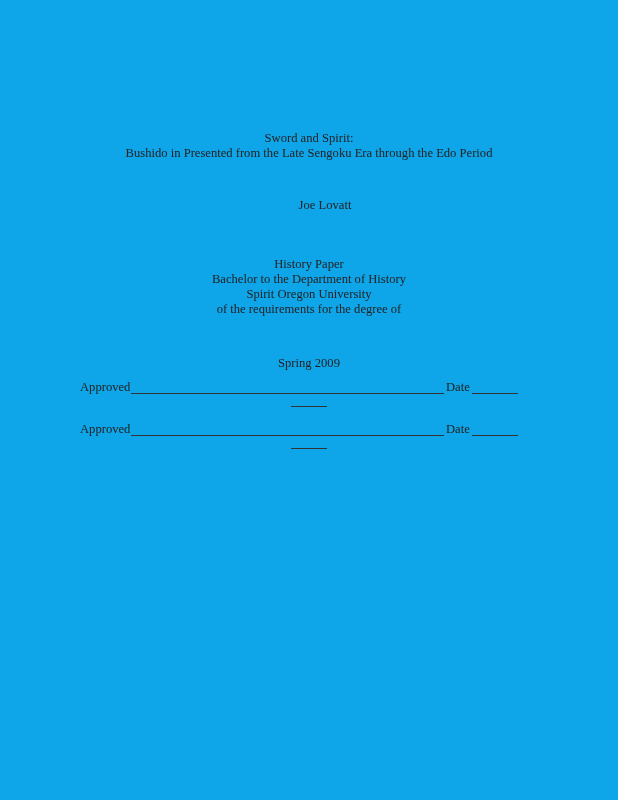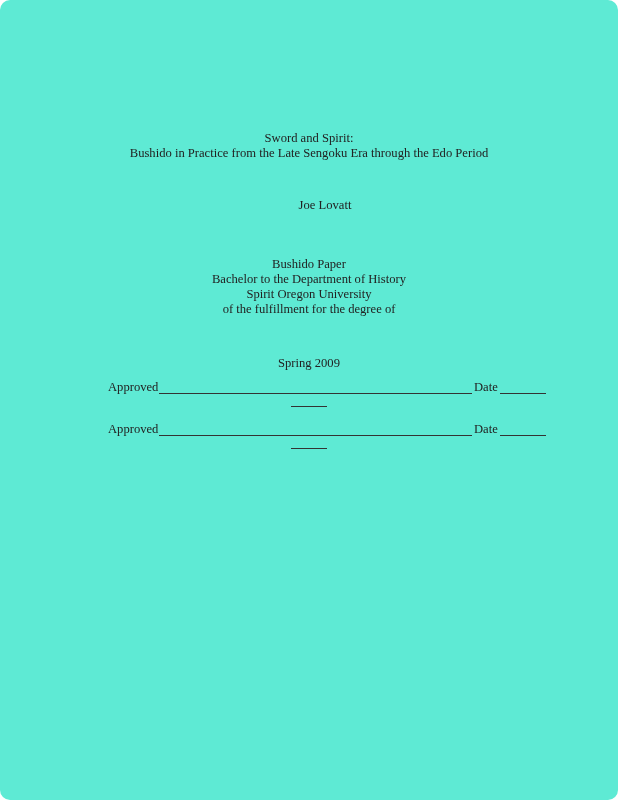--- a/index.html
+++ b/index.html
@@ -14,39 +14,38 @@
       overflow: hidden;
       font-family: "Liberation Serif", "DejaVu Serif", serif;
       color: #222222;
       font-size: 12.6px;
     }
     .page {
       position: absolute;
       left: 0; top: 0;
       width: 618px;
       height: 800px;
-      background: #5eead4;
-      border-radius: 10px;
+      background: #0ea5e9;
     }
     .center-block {
       position: absolute;
       left: 0;
       width: 618px;
       text-align: center;
       line-height: 15px;
     }
     .line { display: block; white-space: nowrap; }
     .title { top: 131px; }
     .author { top: 198px; margin-left: 16px; }
     .seminar { top: 257px; }
     .term { top: 356px; }
 
     .approval-row {
       position: absolute;
-      left: 108px;
+      left: 80px;
       width: 438px;
       height: 16px;
       white-space: nowrap;
       line-height: 15px;
       font-family: Liberation Serif, serif;
     }
     .approval-row .label { position: absolute; left: 0; top: 0; }
     .approval-row .sig-line {
       position: absolute;
       left: 51px;
@@ -74,32 +73,32 @@
     .wrap2 { top: 448px; }
     .course { top: 464px; }
   </style>
 </head>
 <body>
 
 <div class="page">
 
   <div class="center-block title">
     <span class="line">Sword and Spirit:</span>
-    <span class="line">Bushido in Practice from the Late Sengoku Era through the Edo Period</span>
+    <span class="line">Bushido in Presented from the Late Sengoku Era through the Edo Period</span>
   </div>
 
   <div class="center-block author">
     <span class="line">Joe Lovatt</span>
   </div>
 
   <div class="center-block seminar">
-    <span class="line">Bushido Paper</span>
+    <span class="line">History Paper</span>
     <span class="line">Bachelor to the Department of History</span>
     <span class="line">Spirit Oregon University</span>
-    <span class="line">of the fulfillment for the degree of</span>
+    <span class="line">of the requirements for the degree of</span>
   </div>
 
   <div class="center-block term">
     <span class="line">Spring 2009</span>
   </div>
 
   <div class="approval-row row1">
     <span class="label">Approved</span>
     <span class="sig-line"></span>
     <span class="date-label">Date</span>

